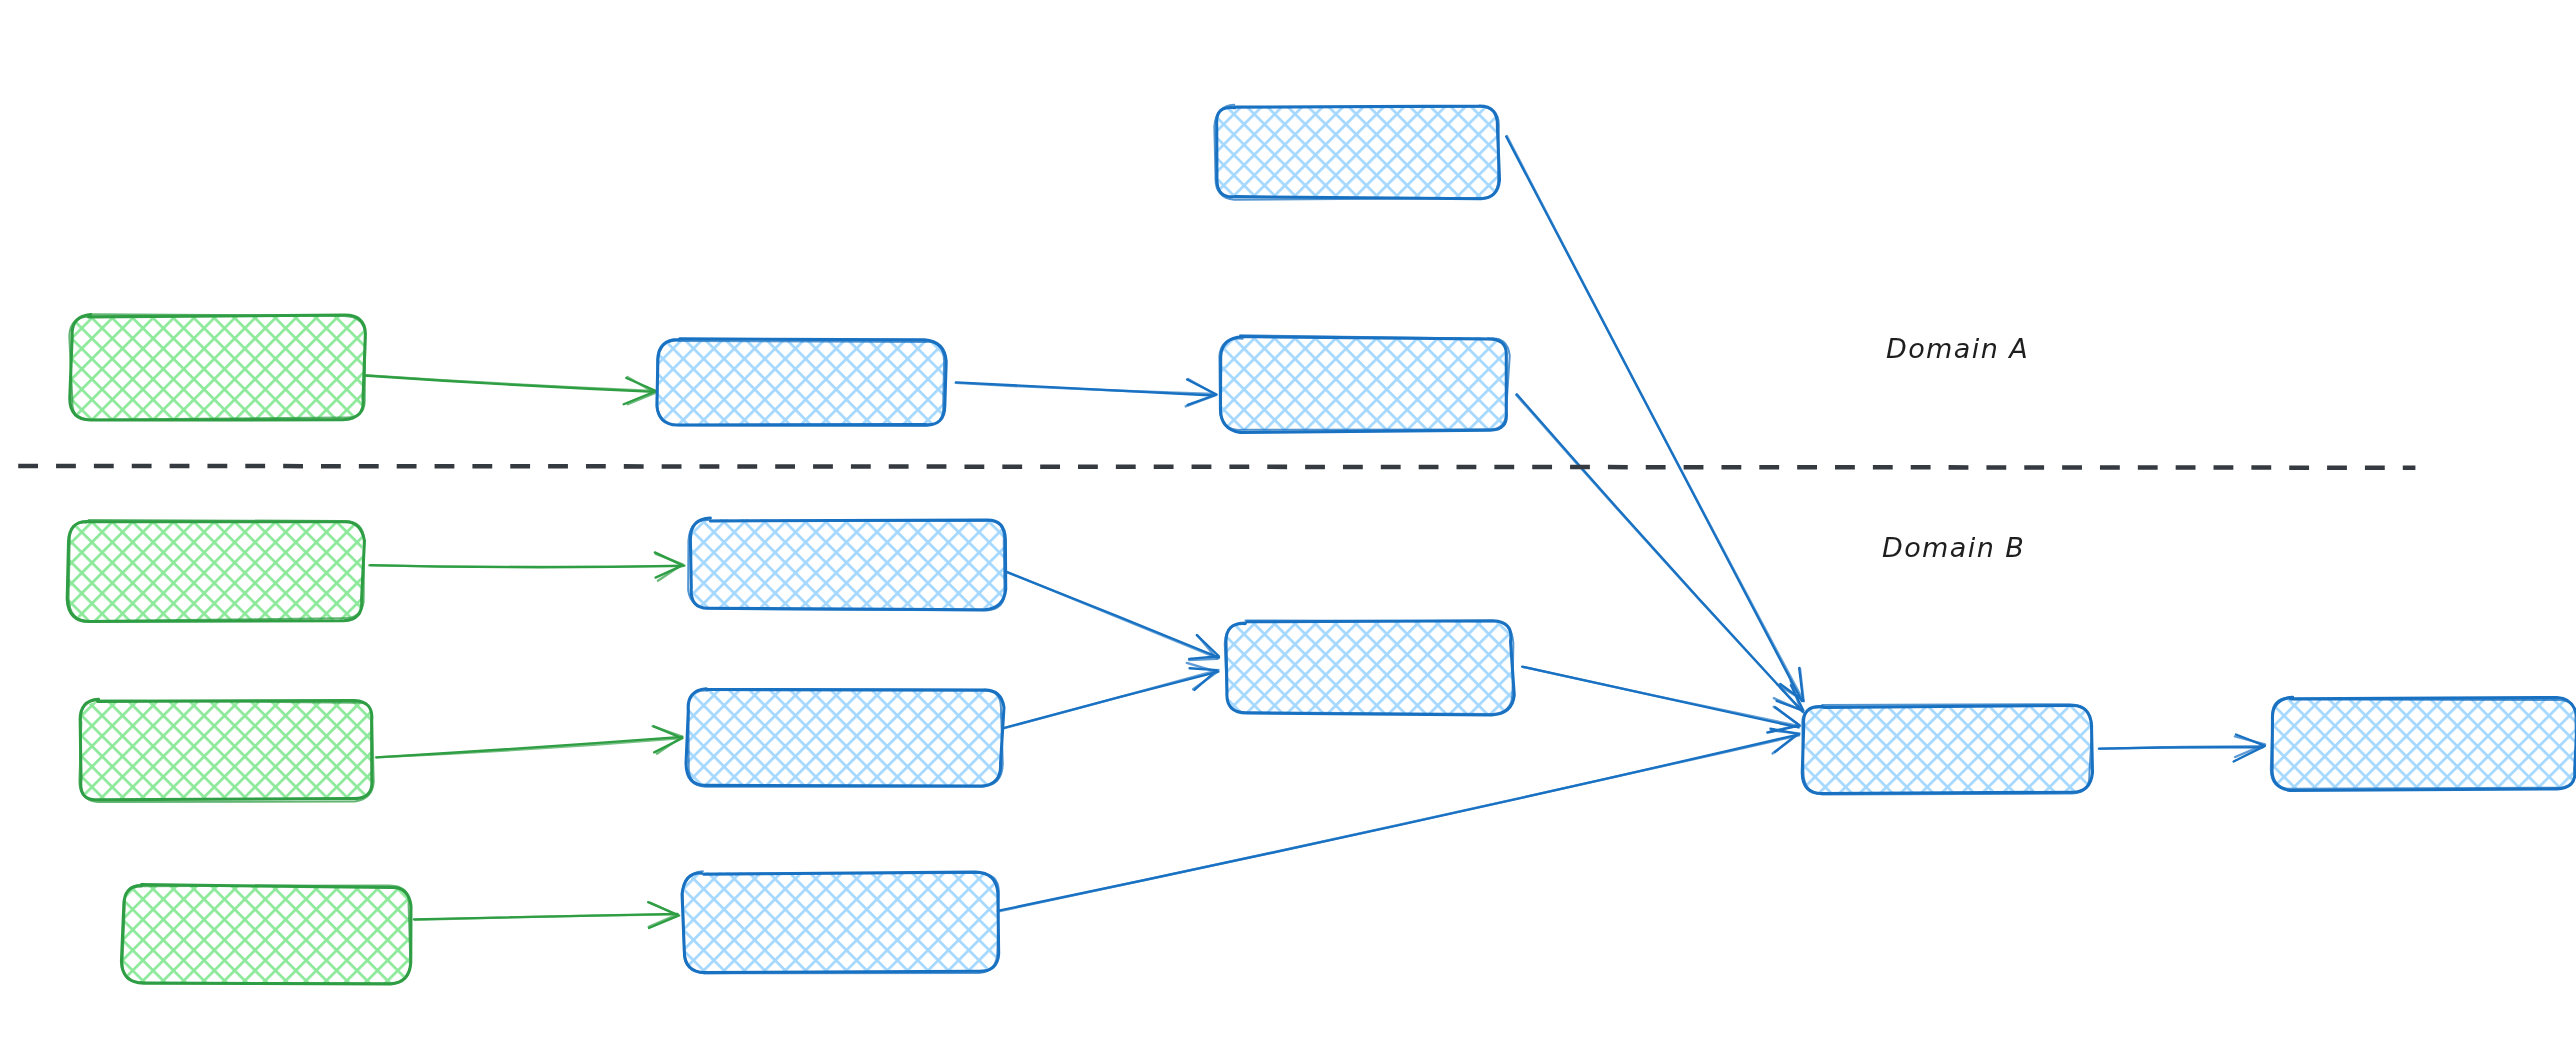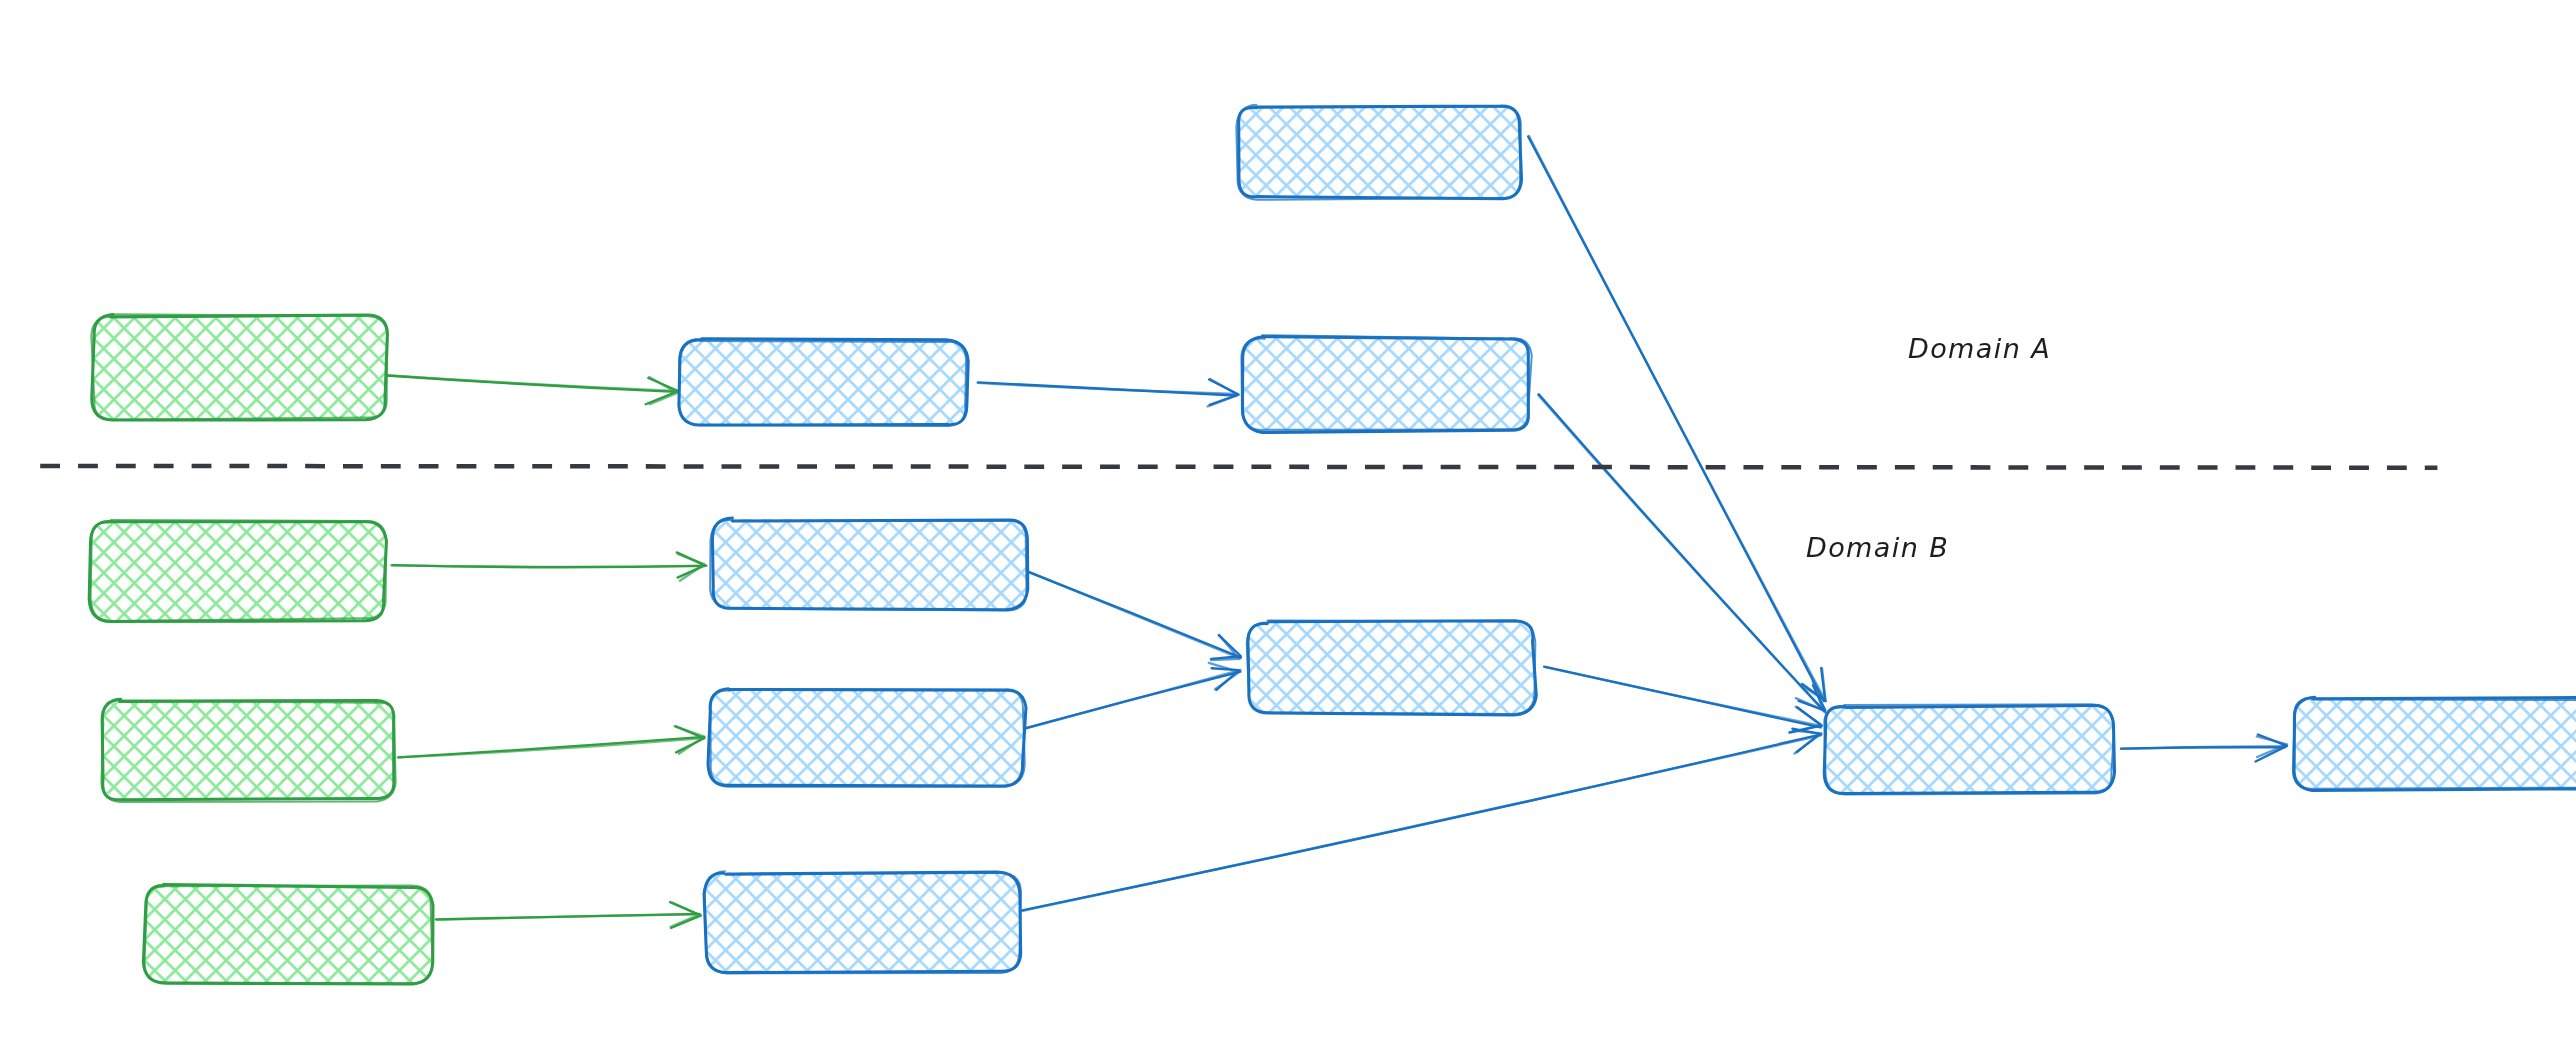--- a/index.html
+++ b/index.html
@@ -1,33 +1,33 @@
 <!DOCTYPE html>
 <html style="font-size:14.4px"><head>
 <meta charset="utf-8">
 <title>Domain Flow Diagram</title>
 <style>
   html,body{margin:0;padding:0;background:#ffffff;}
   body{width:2576px;height:1049px;overflow:hidden;
        font-family:"DejaVu Sans", sans-serif;}
-  #canvas-root{position:relative;width:2096px;height:1049px;background:#ffffff;margin-left:22px;}
+  #canvas-root{position:relative;width:2096px;height:1049px;background:#ffffff;}
   #sketch-svg{position:absolute;left:0;top:0;width:2576px;height:1049px;display:block;}
   .domain-label{
     position:absolute;
     font-family:"DejaVu Sans", sans-serif;
     font-size:27px;
     font-style:italic;
     font-weight:400;
     letter-spacing:1.4px;
     color:#1e1e1e;
     white-space:nowrap;
     user-select:none;
   }
   #domain-a-label{left:1886px; top:333px;}
-  #domain-b-label{left:1784px; top:532px;font-style:italic;}
+  #domain-b-label{left:1882px; top:532px;font-style:italic;}
 </style>
 </head>
 <body>
 
 <div id="canvas-root">
 
   <svg id="sketch-svg" viewBox="0 0 2858 1164" xmlns="http://www.w3.org/2000/svg">
     <defs>
       <pattern id="hatch-green" width="16" height="16" patternUnits="userSpaceOnUse" patternTransform="rotate(45)">
         <rect width="16" height="16" fill="#ffffff"></rect>

